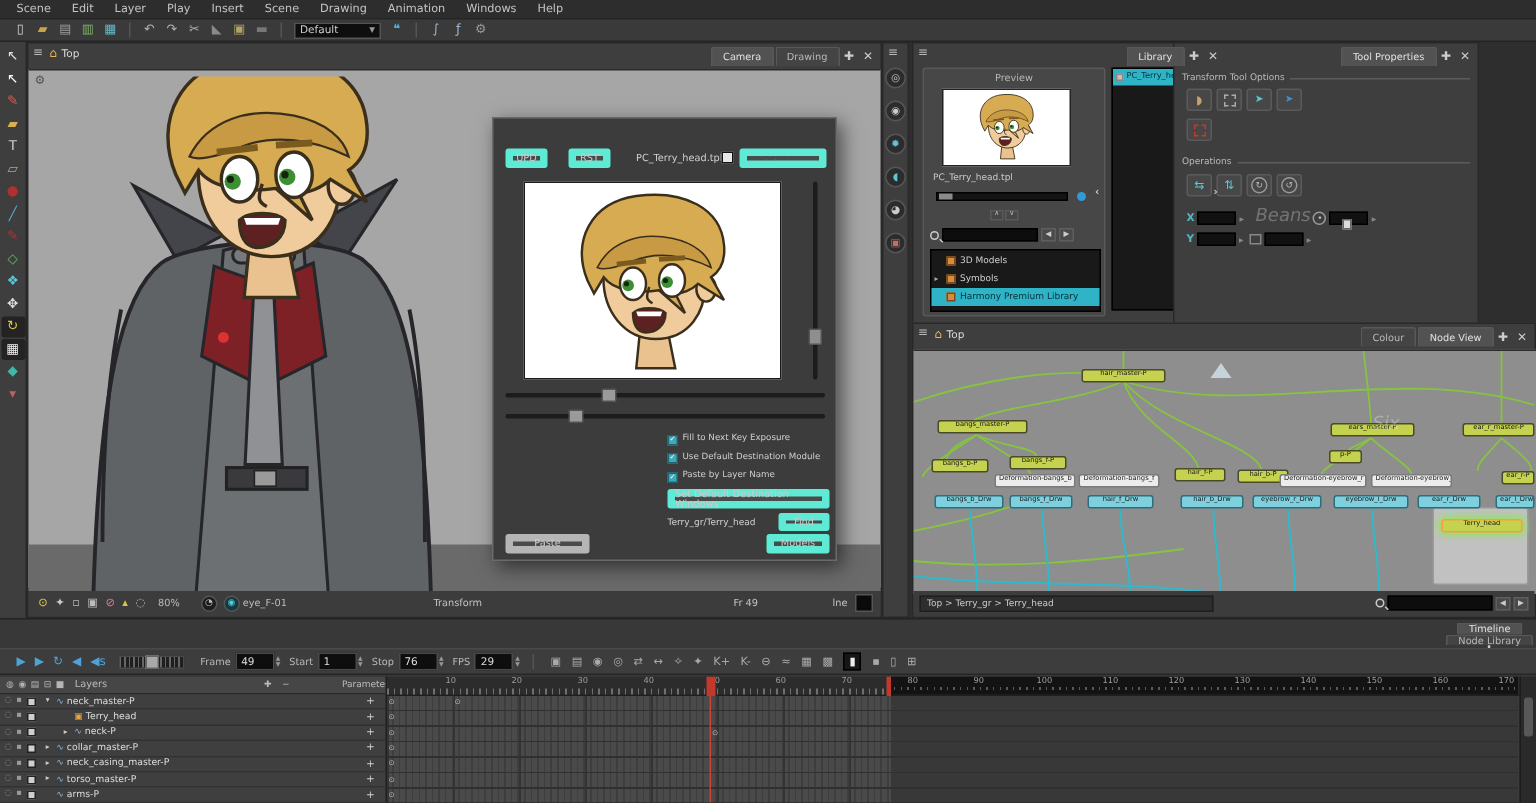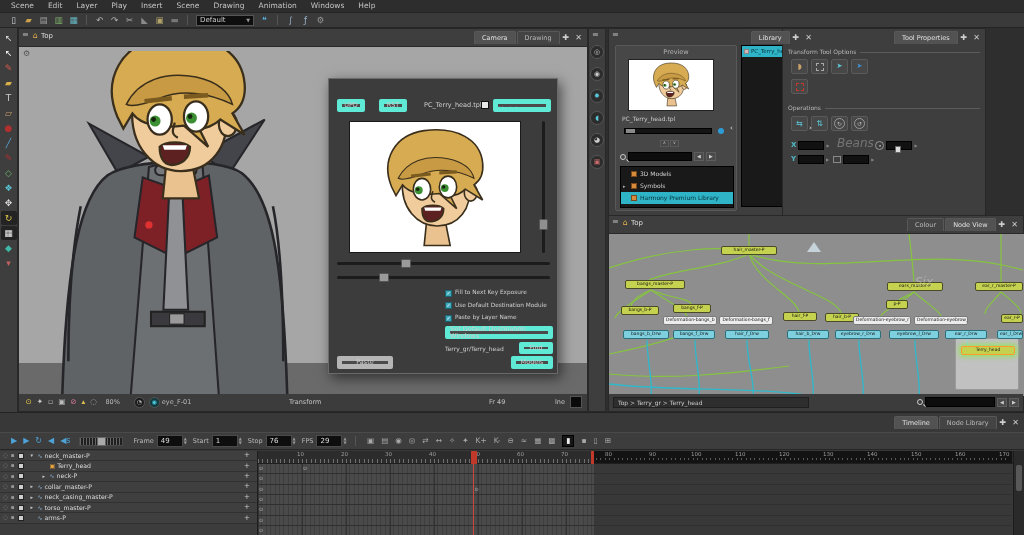--- a/index.html
+++ b/index.html
@@ -124,21 +124,21 @@
   .dlg-frow .flabel{width:52px;font-size:6px;color:#bdbdbd;}
   .dlg-frow .finput{flex:1;height:11px;background:#242424;border:1px solid #121212;color:#d5d5d5;font-size:6.5px;display:flex;align-items:center;padding-left:3px;}
   .dlg-checks{position:absolute;left:116px;top:208px;width:112px;}
   .dlg-crow{display:flex;align-items:center;height:12.5px;}
   .cbox{width:7px;height:7px;background:#3fa8ba;border:1px solid #1d6570;color:#fff;font-size:5px;display:flex;align-items:center;justify-content:center;margin-right:3px;}
   .dlg-crow .clabel{font-size:5.8px;color:#cfcfcf;white-space:nowrap;}
   .dest{position:absolute;left:116px;top:267px;font-size:6px;color:#cfcfcf;}
 
   
   #timeline{position:absolute;left:0;top:412px;width:1024px;height:123px;background:#383838;border-top:1px solid #232323;}
-  .tl-tabs{position:absolute;right:2px;top:2px;display:flex;align-items:center;height:15px;}
+  .tl-tabs{position:absolute;right:2px;top:2px;display:flex;align-items:center;height:15px;flex-direction:column;}
   .tl-toolbar{position:absolute;left:0;top:19px;width:100%;height:18px;background:#3d3d3d;border-top:1px solid #4a4a4a;border-bottom:1px solid #262626;display:flex;align-items:center;padding-left:8px;}
   .pb-ico{font-size:8px;color:#4da3d8;margin:0 3px;}
   .mini-ruler{width:44px;height:9px;background:#1f1f1f;border:1px solid #4a4a4a;margin:0 5px;position:relative;background-image:repeating-linear-gradient(90deg,#666 0 1px,transparent 1px 3px);}
   .mini-handle{position:absolute;left:17px;top:-1px;width:9px;height:9px;background:#a9a9a9;border:1px solid #666;}
   .spin-label{font-size:6.5px;color:#b9b9b9;margin:0 3px 0 6px;}
   .spinbox{display:flex;align-items:center;height:12px;}
   .spinval{width:26px;height:12px;background:#0e0e0e;border:1px solid #4a4a4a;color:#ddd;font-size:7px;display:flex;align-items:center;padding-left:3px;}
   .spin-arrows{display:flex;flex-direction:column;font-size:4px;color:#999;line-height:.9;margin-left:1px;}
   .cl-ico{font-size:7.5px;color:#a9a9a9;margin:0 3.5px;}
   .cl-ico.boxed{background:#161616;border:1px solid #000;color:#eee;padding:1px 3px;}
@@ -644,20 +644,31 @@
           <span class="cl-ico">≈</span>
           <span class="cl-ico">▦</span>
           <span class="cl-ico">▩</span>
           <span class="cl-ico boxed">▮</span>
           <span class="cl-ico">▪</span>
           <span class="cl-ico">▯</span>
           <span class="cl-ico">⊞</span>
         </span>
     </div>
     <div class="tl-left">
+      <div class="lhead">
+        <span class="lh-ico">◍</span>
+        <span class="lh-ico">◉</span>
+        <span class="lh-ico">▤</span>
+        <span class="lh-ico">⊟</span>
+        <span class="lh-ico">■</span>
+        <span class="lh-layers">Layers</span>
+        <span class="lh-plus">✚</span>
+        <span class="lh-minus">−</span>
+        <span class="lh-params">Parameters</span>
+      </div>
       <div id="tl-layers">
           <div class="lrow">
             <span class="ric">◌</span>
             <span class="ric">▪</span>
             <span class="chk"></span>
             <span style="width: 4px;"></span>
             <span class="caret">▾</span>
             <span class="licon" style="color: rgb(143, 182, 217);">∿</span>
             <span>neck_master-P</span>
             <span class="rowplus">+</span>

